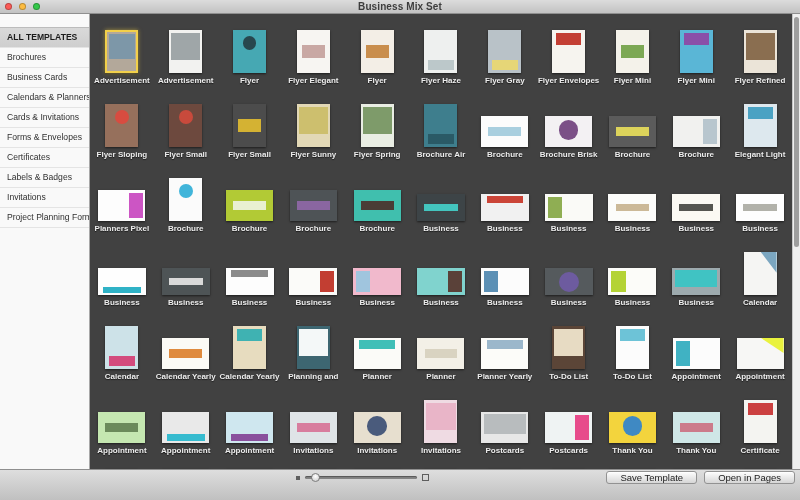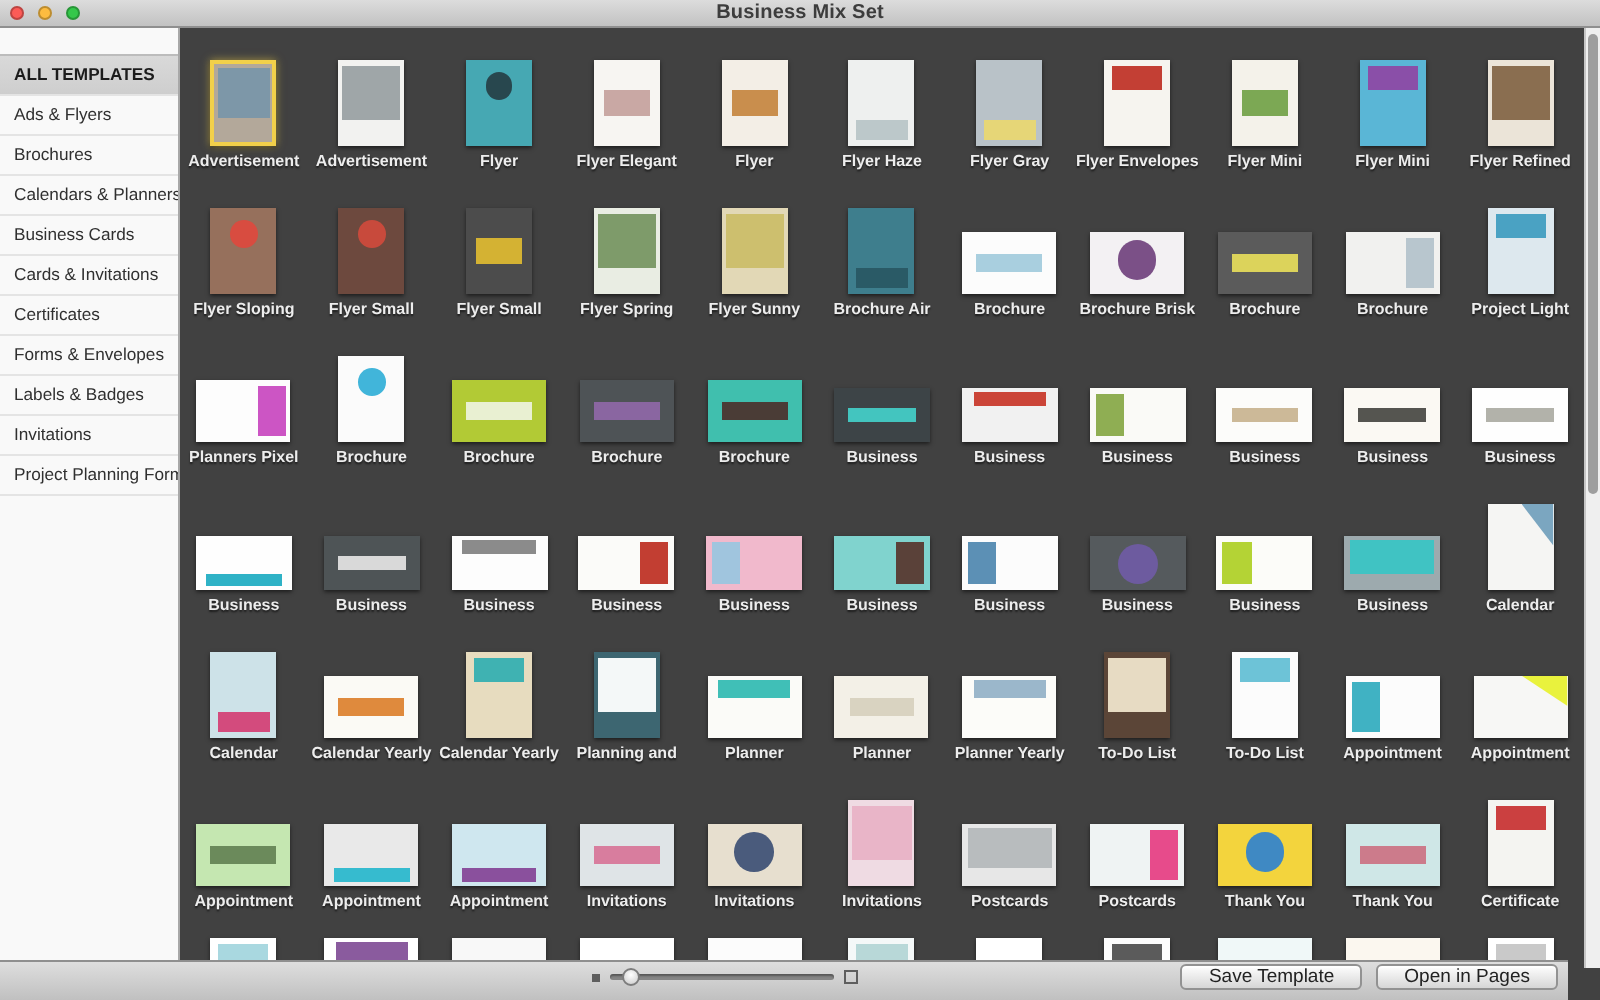--- a/index.html
+++ b/index.html
@@ -47,21 +47,21 @@
   .partial{position:absolute;left:0;top:442px;right:8px;display:grid;
     grid-template-columns:repeat(11,1fr);}
   .partial .cell{justify-content:flex-start;padding-top:13px;}
 
   
   .scrollbar{position:absolute;right:0;top:0;bottom:0;width:8px;background:#efefef;
     border-left:1px solid #c6c6c6;box-sizing:border-box;}
   .scroll-thumb{position:absolute;left:1px;top:3px;width:5px;height:230px;background:#9e9e9e;border-radius:3px;}
 
   
-  .bottombar{position:absolute;left:0;right:16px;bottom:0;height:20px;
+  .bottombar{position:absolute;left:0;right:0;bottom:0;height:31px;
     background:linear-gradient(#dedede,#c0c0c0);border-top:1px solid #8f8f8f;box-sizing:border-box;z-index:30;}
   .zoomer{position:absolute;left:296px;top:0;height:15px;display:flex;align-items:center;gap:5px;}
   .sq-small{width:4px;height:4px;background:#5e5e5e;}
   .sq-large{width:7px;height:7px;border:1px solid #5e5e5e;background:transparent;box-sizing:border-box;}
   .slider-track{position:relative;width:112px;height:3px;background:#858585;border-radius:2px;
     box-shadow:inset 0 1px 1px rgba(0,0,0,.35);}
   .slider-knob{position:absolute;left:6px;top:-3px;width:9px;height:9px;border-radius:50%;
     background:radial-gradient(circle at 50% 35%,#ffffff,#c9c9c9);border:1px solid #7d7d7d;box-sizing:border-box;}
   .btns{position:absolute;right:5px;top:1px;display:flex;gap:7px;}
   .btn{height:13px;line-height:12px;padding:0 13px;font-size:9.5px;color:#222;
@@ -79,27 +79,26 @@
       <div class="light" id="tl-close" style="background: rgb(252, 91, 87);"></div>
       <div class="light" id="tl-min" style="background: rgb(253, 188, 64);"></div>
       <div class="light" id="tl-zoom" style="background: rgb(52, 200, 74);"></div>
     </div>
     <div class="title">Business Mix Set</div>
   </div>
 
   <div class="sidebar">
     <div>
         <div class="sb-item sel">ALL TEMPLATES</div>
-        <div class="sb-item">Ads &amp; Flyers</div>
         <div class="sb-item">Brochures</div>
+        <div class="sb-item">Business Cards</div>
         <div class="sb-item">Calendars &amp; Planners</div>
-        <div class="sb-item">Business Cards</div>
         <div class="sb-item">Cards &amp; Invitations</div>
+        <div class="sb-item">Forms &amp; Envelopes</div>
         <div class="sb-item">Certificates</div>
-        <div class="sb-item">Forms &amp; Envelopes</div>
         <div class="sb-item">Labels &amp; Badges</div>
         <div class="sb-item">Invitations</div>
         <div class="sb-item">Project Planning Forms</div>
       </div>
   </div>
 
   <div class="gridwrap">
     <div class="grid">
         <div class="cell">
           <div class="thumb p sel" style="background: rgb(179, 168, 154);">
@@ -179,32 +178,32 @@
           </div>
           <div class="tlabel">Flyer Small</div>
         </div>
         <div class="cell">
           <div class="thumb p" style="background: rgb(76, 76, 76);">
             <div class="acc mid" style="background: rgb(212, 178, 51);"></div>
           </div>
           <div class="tlabel">Flyer Small</div>
         </div>
         <div class="cell">
+          <div class="thumb p" style="background: rgb(226, 216, 182);">
+            <div class="acc fill" style="background: rgb(205, 191, 110);"></div>
+          </div>
+          <div class="tlabel">Flyer Sunny</div>
+        </div>
+        <div class="cell">
           <div class="thumb p" style="background: rgb(233, 237, 227);">
             <div class="acc fill" style="background: rgb(126, 155, 106);"></div>
           </div>
           <div class="tlabel">Flyer Spring</div>
         </div>
         <div class="cell">
-          <div class="thumb p" style="background: rgb(226, 216, 182);">
-            <div class="acc fill" style="background: rgb(205, 191, 110);"></div>
-          </div>
-          <div class="tlabel">Flyer Sunny</div>
-        </div>
-        <div class="cell">
           <div class="thumb p" style="background: rgb(62, 126, 141);">
             <div class="acc bottom" style="background: rgb(42, 90, 102);"></div>
           </div>
           <div class="tlabel">Brochure Air</div>
         </div>
         <div class="cell">
           <div class="thumb l" style="background: rgb(252, 252, 252);">
             <div class="acc mid" style="background: rgb(169, 207, 223);"></div>
           </div>
           <div class="tlabel">Brochure</div>
@@ -224,21 +223,21 @@
         <div class="cell">
           <div class="thumb l" style="background: rgb(241, 241, 239);">
             <div class="acc right" style="background: rgb(184, 198, 206);"></div>
           </div>
           <div class="tlabel">Brochure</div>
         </div>
         <div class="cell">
           <div class="thumb p" style="background: rgb(221, 232, 238);">
             <div class="acc top" style="background: rgb(74, 162, 195);"></div>
           </div>
-          <div class="tlabel">Project Light</div>
+          <div class="tlabel">Elegant Light</div>
         </div>
         <div class="cell">
           <div class="thumb l" style="background: rgb(253, 253, 253);">
             <div class="acc right" style="background: rgb(204, 85, 196);"></div>
           </div>
           <div class="tlabel">Planners Pixel</div>
         </div>
         <div class="cell">
           <div class="thumb p" style="background: rgb(251, 251, 251);">
             <div class="acc dot" style="background: rgb(65, 181, 218);"></div>

